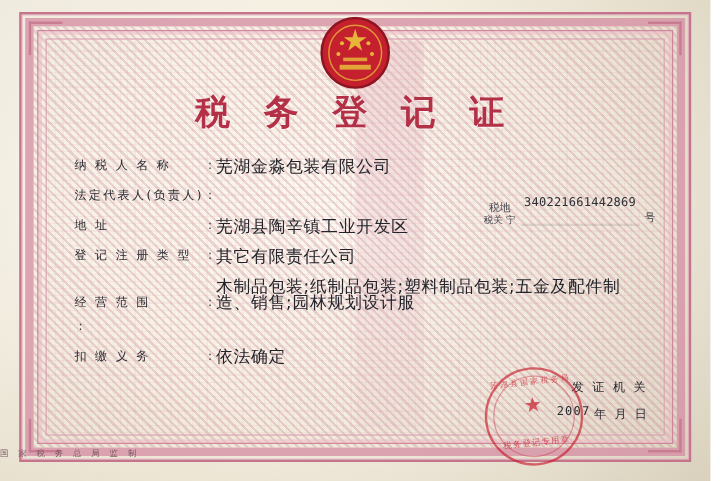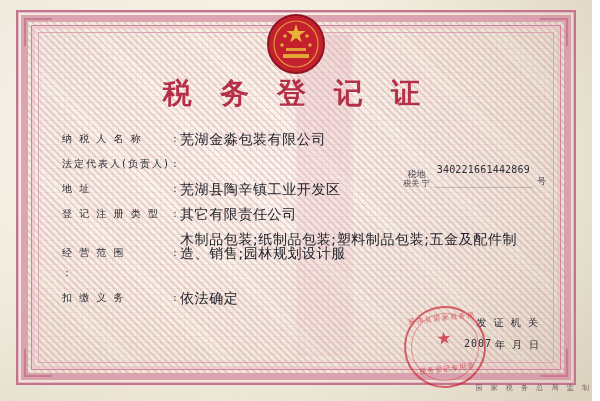--- a/index.html
+++ b/index.html
@@ -248,22 +248,22 @@
     top: 6px;
     font-size: 6.5px;
     letter-spacing: 2px;
     color: rgba(200,32,48,0.8);
   }
   
   .footer {
     position: absolute;
     left: 0;
     right: 0;
-    bottom: 8px;
-    text-align: right;
+    bottom: 18px;
+    text-align: left;
     font-size: 7px;
     letter-spacing: 3px;
     color: #7a5663;
   }
   
   .corner {
     position: absolute;
     width: 26px;
     height: 26px;
     border: 2px solid #c4748b;

